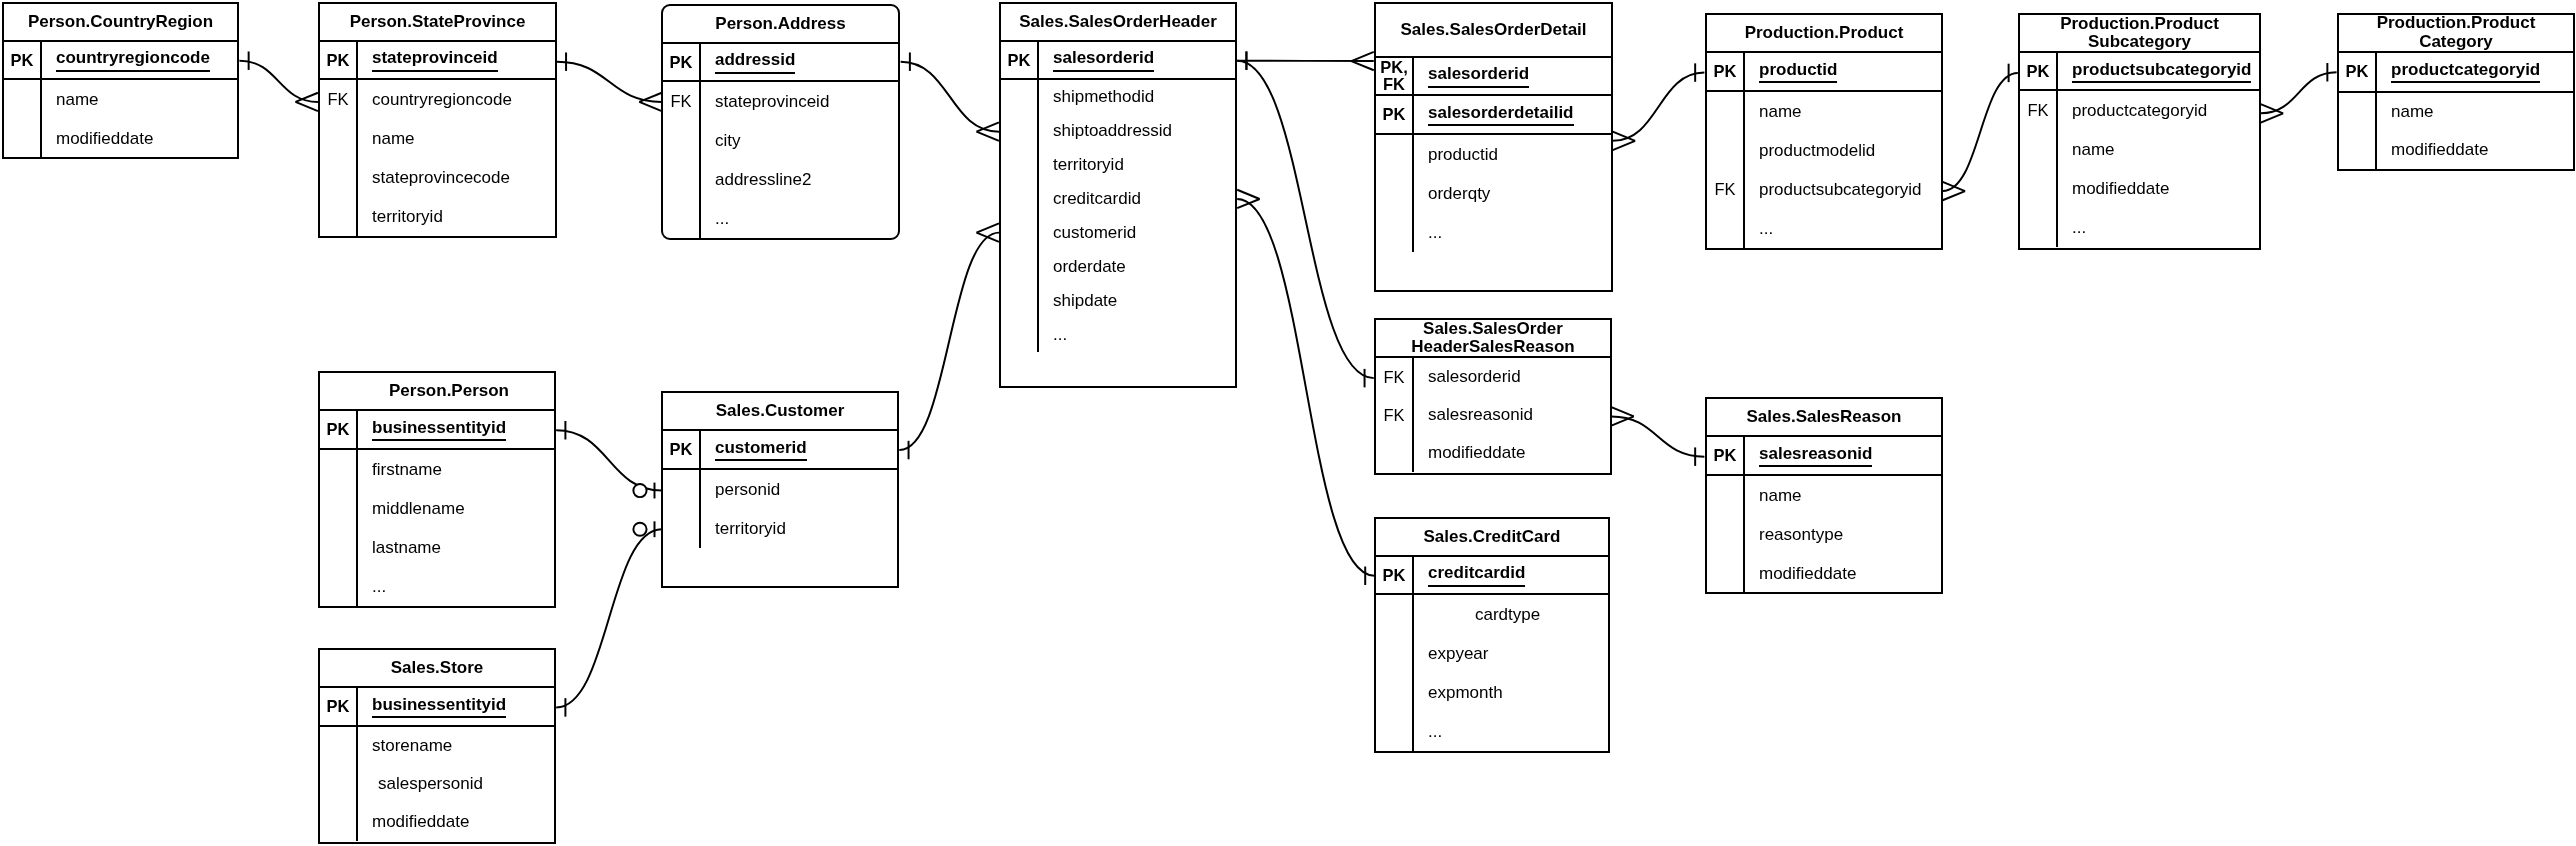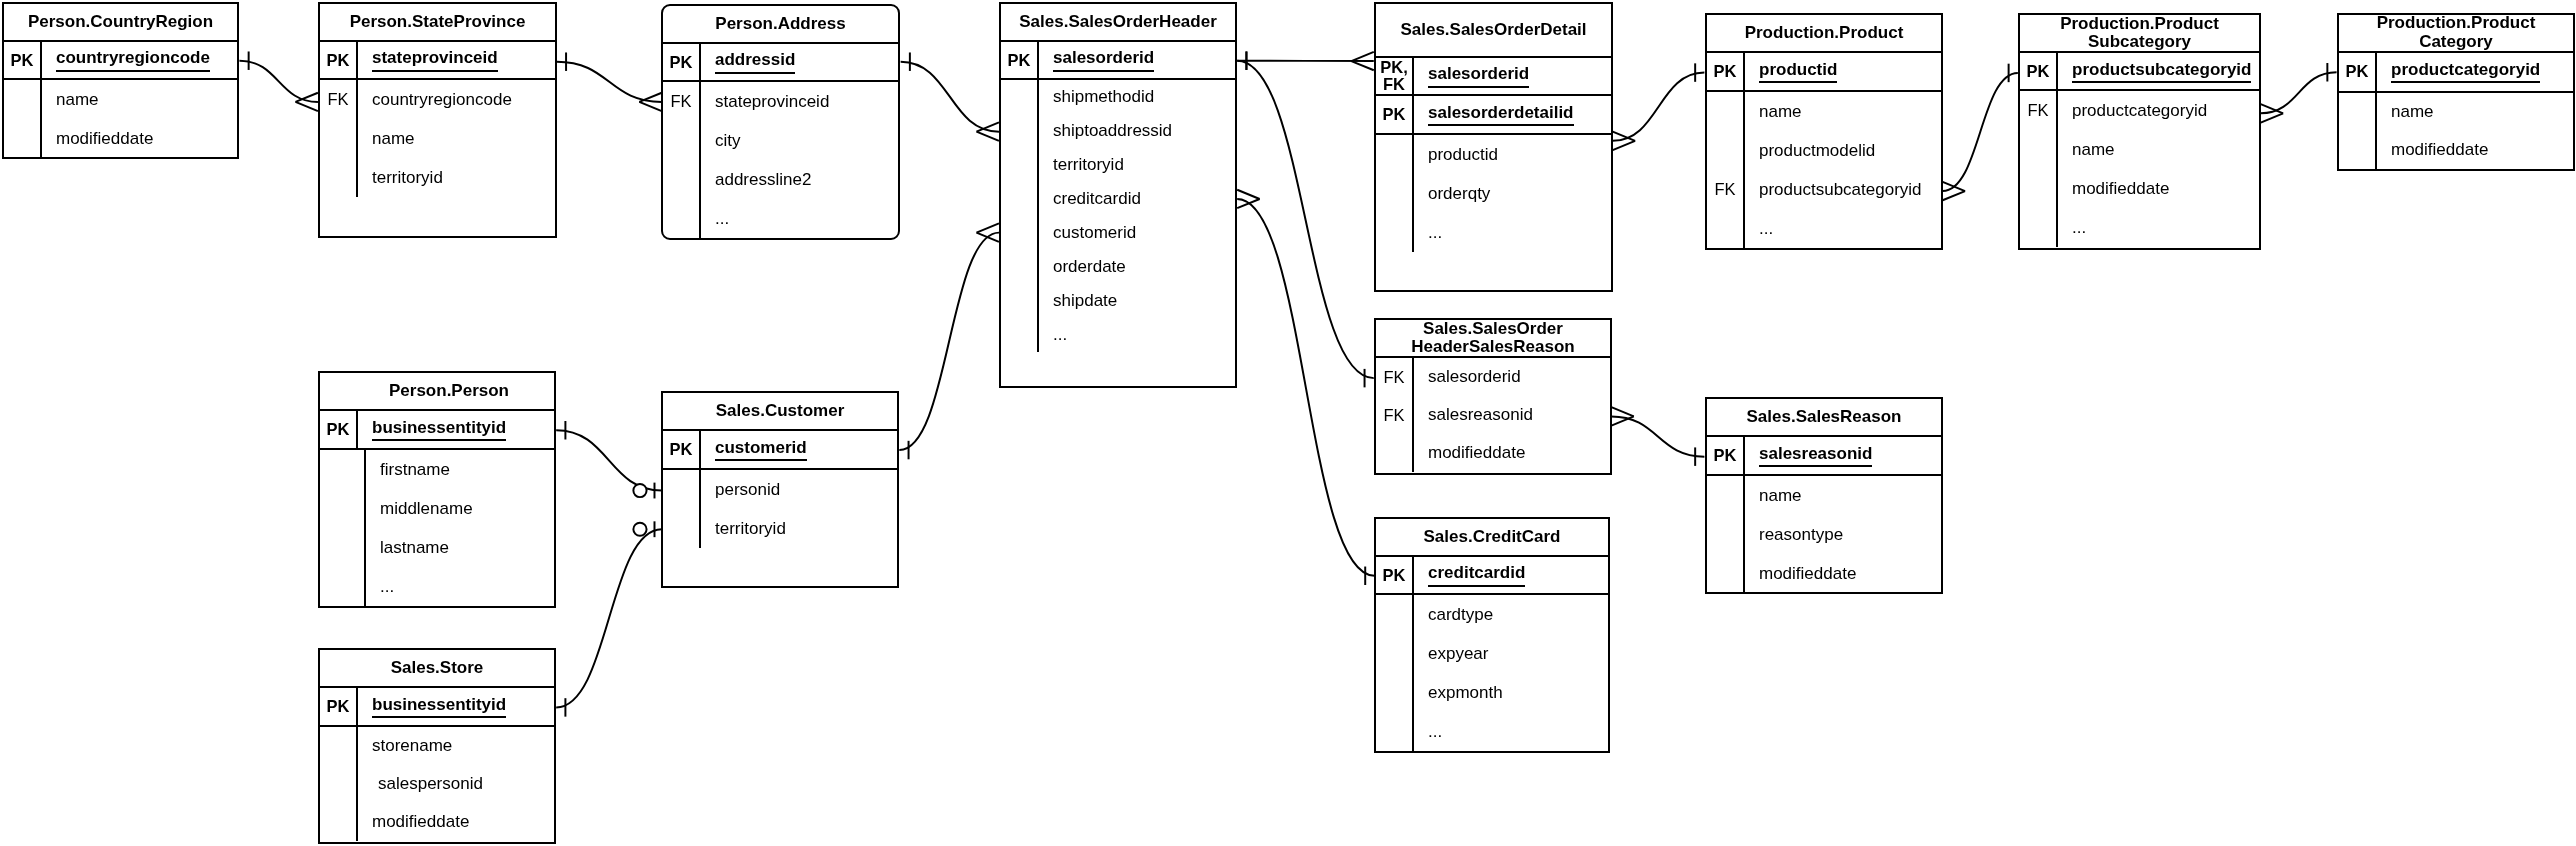--- a/index.html
+++ b/index.html
@@ -143,20 +143,26 @@
         </div>
         <div class="row" style="height: 39px;">
           <div class="gut"></div>
           <div class="fld">
             <span>name</span>
           </div>
         </div>
         <div class="row" style="height: 39px;">
           <div class="gut"></div>
           <div class="fld">
+            <span>stateprovincecode</span>
+          </div>
+        </div>
+        <div class="row" style="height: 39px;">
+          <div class="gut"></div>
+          <div class="fld">
             <span>territoryid</span>
           </div>
         </div>
       </div>
     </div>
     <div class="tbl" style="left: 661px; top: 4px; width: 239px; border-radius: 9px;">
       <div class="tbl-title" style="height: 36px;">Person.Address</div>
       <div class="sec" style="height: 36px;">
         <div class="row" style="height: 36px;">
           <div class="gut b">PK</div>
@@ -397,21 +403,21 @@
     <div class="tbl" style="left: 318px; top: 371px; width: 238px;">
       <div class="tbl-title" style="height: 36px; margin-left: 24px;">Person.Person</div>
       <div class="sec" style="height: 37px;">
         <div class="row" style="height: 37px;">
           <div class="gut b">PK</div>
           <div class="fld">
             <span class="pk">businessentityid</span>
           </div>
         </div>
       </div>
-      <div class="sec" style="height: 156px; padding-left: 8px;">
+      <div class="sec" style="height: 156px;">
         <div class="row" style="height: 39px;">
           <div class="gut"></div>
           <div class="fld">
             <span>firstname</span>
           </div>
         </div>
         <div class="row" style="height: 39px;">
           <div class="gut"></div>
           <div class="fld">
             <span>middlename</span>
@@ -546,21 +552,21 @@
       <div class="tbl-title" style="height: 36px;">Sales.CreditCard</div>
       <div class="sec" style="height: 36px;">
         <div class="row" style="height: 36px;">
           <div class="gut b">PK</div>
           <div class="fld">
             <span class="pk">creditcardid</span>
           </div>
         </div>
       </div>
       <div class="sec" style="height: 156px;">
-        <div class="row" style="height: 39px;">
+        <div class="row" style="height: 39px; gap: 47px;">
           <div class="gut"></div>
           <div class="fld">
             <span>cardtype</span>
           </div>
         </div>
         <div class="row" style="height: 39px;">
           <div class="gut"></div>
           <div class="fld">
             <span>expyear</span>
           </div>

